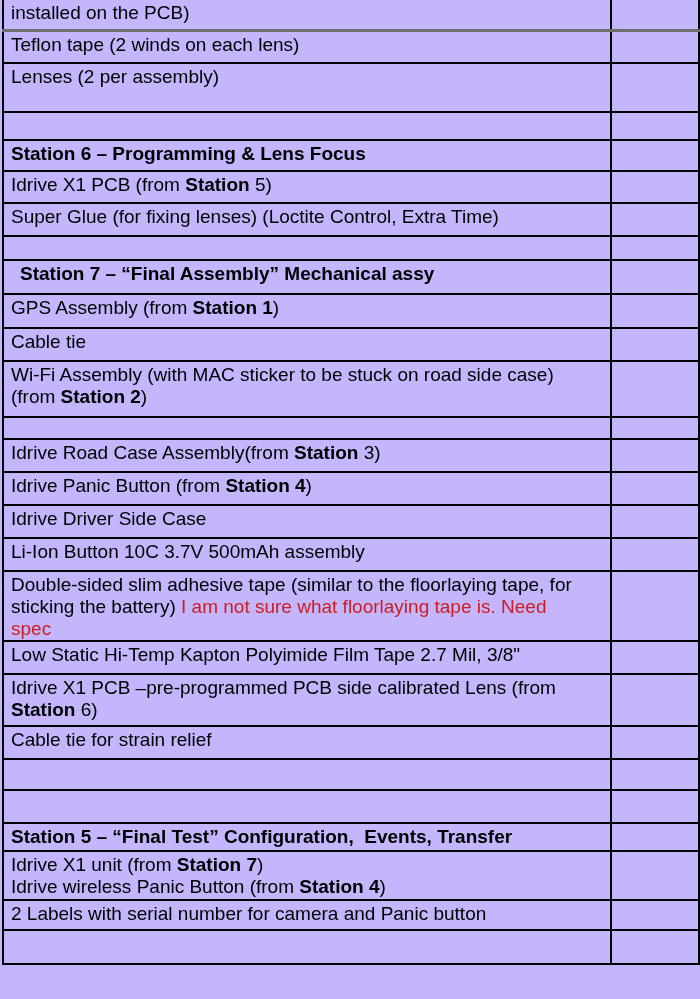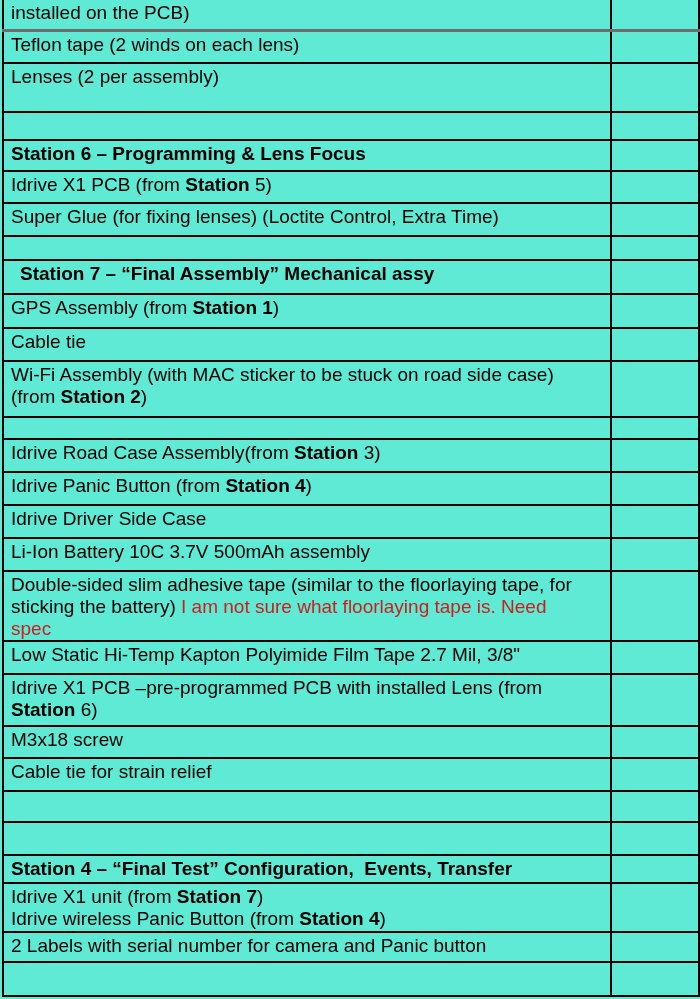--- a/index.html
+++ b/index.html
@@ -4,21 +4,21 @@
 <title>Assembly Stations BOM</title>
 <style>
   html, body {
     margin: 0;
     padding: 0;
     background: #ffffff;
   }
   .page {
     width: 700px;
     height: 999px;
-    background: #5eead4;
+    background: #c4b5fd;
     overflow: hidden;
     font-family: "Liberation Sans", "DejaVu Sans", sans-serif;
   }
   table.bom {
     border-collapse: collapse;
     table-layout: fixed;
     margin-left: 2px;
     width: 696px;
     margin-top: 0;
   }
@@ -111,56 +111,52 @@
         </tr>
         <tr>
           <td style="height: 29px;"><span>Idrive Panic Button (from </span><span class="seg-bold">Station 4</span><span>)</span></td>
           <td class="check"></td>
         </tr>
         <tr>
           <td style="height: 29px;"><span>Idrive Driver Side Case</span></td>
           <td class="check"></td>
         </tr>
         <tr>
-          <td style="height: 29px;"><span>Li-Ion Battery 10C 3.7V 500mAh assembly</span></td>
+          <td style="height: 29px;"><span>Li-Ion Button 10C 3.7V 500mAh assembly</span></td>
           <td class="check"></td>
         </tr>
         <tr>
           <td style="height: 64px;"><span>Double-sided slim adhesive tape (similar to the floorlaying tape, for
 sticking the battery) </span><span class="seg-red" style="color: rgb(204, 30, 30);">I am not sure what floorlaying tape is. Need
 spec</span></td>
           <td class="check"></td>
         </tr>
         <tr>
           <td style="height: 29px;"><span>Low Static Hi-Temp Kapton Polyimide Film Tape 2.7 Mil, 3/8"</span></td>
           <td class="check"></td>
         </tr>
         <tr>
-          <td style="height: 48px;"><span>Idrive X1 PCB –pre-programmed PCB with installed Lens (from
+          <td style="height: 48px;"><span>Idrive X1 PCB –pre-programmed PCB side calibrated Lens (from
 </span><span class="seg-bold">Station</span><span> 6)</span></td>
-          <td class="check"></td>
-        </tr>
-        <tr>
-          <td style="height: 28px;"><span>M3x18 screw</span></td>
           <td class="check"></td>
         </tr>
         <tr>
           <td style="height: 29px;"><span>Cable tie for strain relief</span></td>
           <td class="check"></td>
         </tr>
         <tr>
           <td style="height: 27px;"></td>
           <td class="check"></td>
         </tr>
         <tr>
           <td style="height: 29px;"></td>
           <td class="check"></td>
         </tr>
         <tr>
-          <td style="height: 24px;"><span class="seg-bold">Station 4 – “Final Test” Configuration,  Events, Transfer</span></td>
+          <td style="height: 24px;"><span class="seg-bold">Station 5 – “Final Test” Configuration,  Events, Transfer</span></td>
           <td class="check"></td>
         </tr>
         <tr>
           <td style="height: 45px; border-radius: 23px;"><span>Idrive X1 unit (from </span><span class="seg-bold">Station 7</span><span>)
 Idrive wireless Panic Button (from </span><span class="seg-bold">Station 4</span><span>)</span></td>
           <td class="check"></td>
         </tr>
         <tr>
           <td style="height: 26px; margin-top: 26px;"><span>2 Labels with serial number for camera and Panic button</span></td>
           <td class="check"></td>

